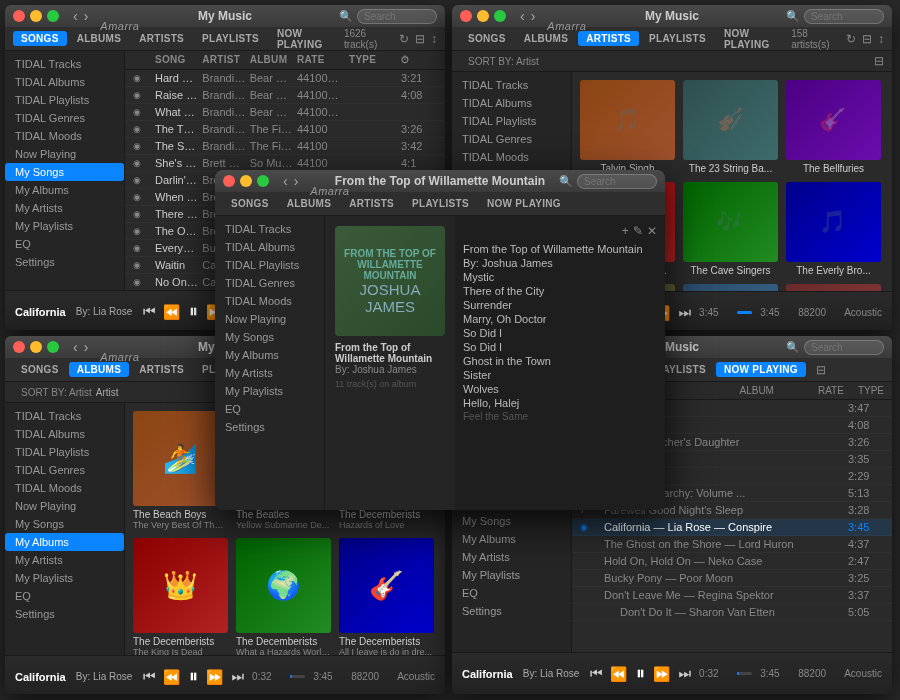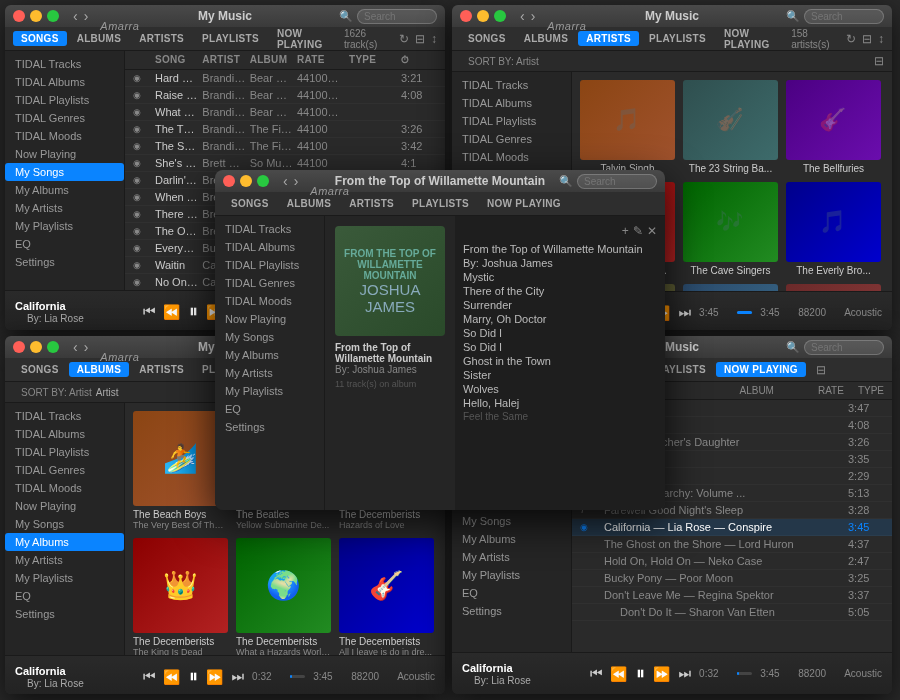--- a/index.html
+++ b/index.html
@@ -158,23 +158,23 @@
     
     .now-playing-bar {
       height: 42px;
       background: linear-gradient(to bottom, #2a2a2a, #222);
       border-top: 1px solid #1a1a1a;
       display: flex;
       align-items: center;
       padding: 0 10px;
       gap: 8px;
     }
-    .np-info { display: flex; flex-direction: column; gap: 1px; min-width: 120px; }
+    .np-info { display: flex; flex-direction: row; gap: 10px; min-width: 120px; }
     .np-title { color: #fff; font-size: 11px; font-weight: 600; }
-    .np-artist { color: #aaa; font-size: 10px; margin-left: 12px; }
+    .np-artist { color: #aaa; font-size: 10px; }
     .np-controls { display: flex; align-items: center; gap: 8px; }
     .np-btn { color: #ccc; font-size: 14px; cursor: pointer; }
     .np-btn.play { font-size: 18px; color: #fff; }
     .np-progress { flex: 1; height: 3px; background: #444; border-radius: 2px; position: relative; }
     .np-progress-fill { height: 100%; background: #0a84ff; border-radius: 2px; }
     .np-time { color: #888; font-size: 10px; min-width: 30px; }
     .np-vol { color: #888; font-size: 10px; min-width: 40px; }
     .np-tag { color: #888; font-size: 10px; }
 
     

